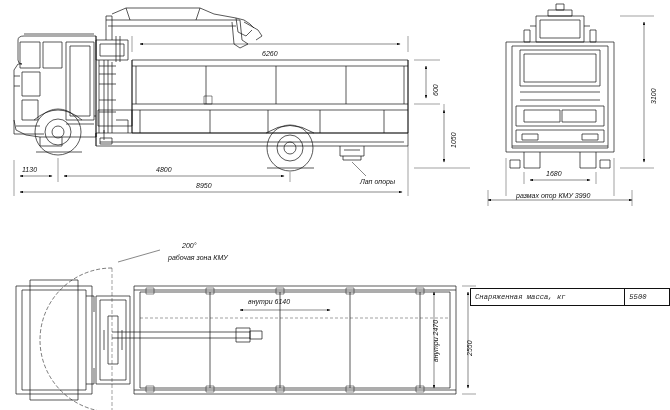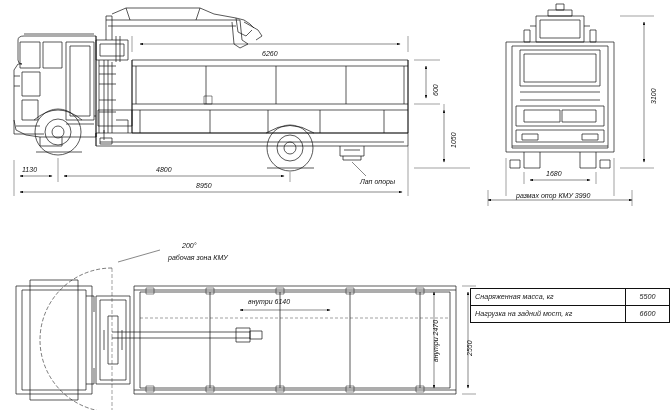--- a/index.html
+++ b/index.html
@@ -3,22 +3,22 @@
 <meta charset="utf-8">
 <style>
   html,body{margin:0;padding:0;background:#fff;}
   body{width:670px;height:410px;overflow:hidden;font-family:"Liberation Sans",sans-serif;color:#1a1a1a;}
   #sheet{position:relative;width:670px;height:410px;background:#fff;}
   svg{display:block;}
   .lbl{position:absolute;font-size:7px;color:#111;white-space:nowrap;font-family:"Liberation Sans",sans-serif;}
   .lbl.it{font-style:italic;}
   .rot{transform-origin:0 0;}
   table.spec{position:absolute;border-collapse:collapse;font-size:7.2px;font-style:italic;}
-  table.spec td{border:1px solid #111;padding:1px 4px;height:14px;line-height:12px;white-space:nowrap;}
-  table.spec td.val{text-align:center;width:44px;}
+  table.spec td{border:1px solid #111;padding:1px 4px;height:14px;line-height:12px;white-space:nowrap;font-family:Liberation Mono, monospace;}
+  table.spec td.val{text-align:left;width:44px;}
   table.spec td.nm{text-align:left;width:170px;}
 </style>
 </head>
 <body>
 
 <div id="sheet">
 
 <svg width="670" height="410" viewBox="0 0 670 410">
   <defs>
     <marker id="ar" markerWidth="7" markerHeight="5" refX="6" refY="2.5" orient="auto">
@@ -252,20 +252,16 @@
 <div class="lbl it" style="left:248px;top:298px;">внутри 6140</div>
 <div class="lbl it rot" style="left:432px;top:362px;transform:rotate(-90deg);">внутри 2470</div>
 <div class="lbl it rot" style="left:466px;top:356px;transform:rotate(-90deg);">2550</div>
 
 <table class="spec" style="left:470px;top:288px;">
   <tbody>
         <tr>
     <td class="nm">Снаряженная масса, кг</td>
     <td class="val">5500</td>
   </tr>
-  <tr>
-    <td class="nm">Нагрузка на задний мост, кг</td>
-    <td class="val">6600</td>
-  </tr>
 </tbody>
     </table>
 
 </div>
 
 </body></html>

